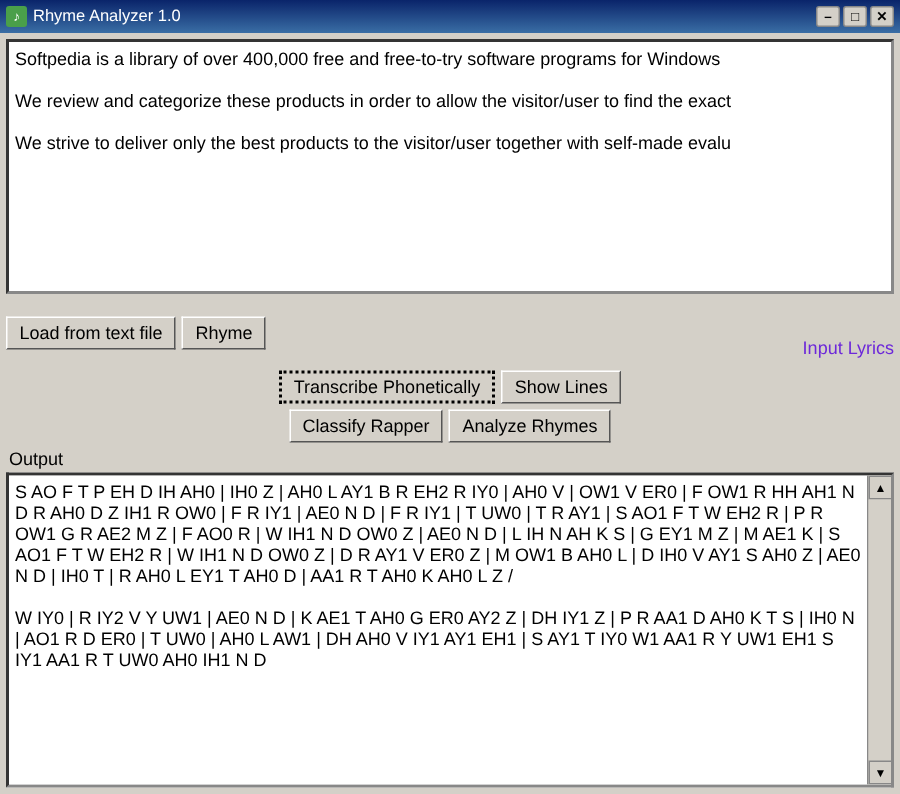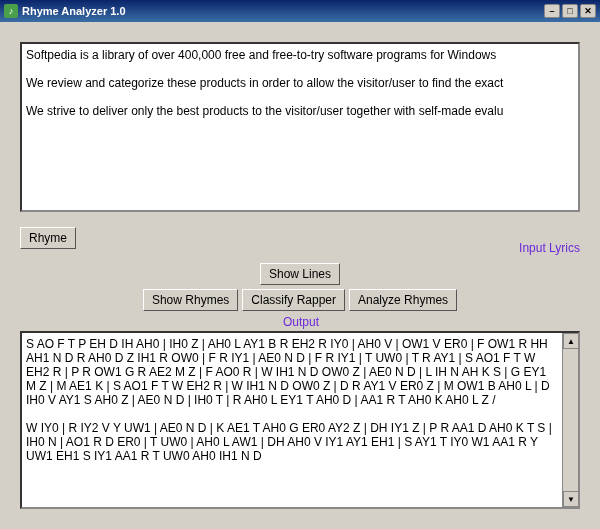--- a/index.html
+++ b/index.html
@@ -39,21 +39,21 @@
       background: #4a9f4a;
       border-radius: 2px;
       display: flex;
       align-items: center;
       justify-content: center;
       font-size: 9px;
     }
 
     .title-bar-title {
       font-size: 11px;
-      font-weight: bold;
+      font-weight: normal;
     }
 
     .title-bar-controls {
       display: flex;
       gap: 2px;
     }
 
     .title-btn {
       width: 16px;
       height: 14px;
@@ -68,21 +68,21 @@
       font-weight: bold;
       color: #000;
     }
 
     .title-btn.close {
       background: #d4d0c8;
     }
 
     .main-window {
       background: #d4d0c8;
-      padding: 20px;
+      padding: 4px;
       height: calc(529px - 22px);
       display: flex;
       flex-direction: column;
     }
 
     .lyrics-area-container {
       background: white;
       border: 2px inset #888;
       height: 170px;
       overflow: hidden;
@@ -150,23 +150,22 @@
 
     .buttons-row2 {
       display: flex;
       justify-content: center;
       gap: 4px;
       margin: 2px 0;
     }
 
     .output-label {
       font-size: 12px;
-      color: #6d28d9;
+      color: #000000;
       margin: 2px 0 2px 2px;
-      text-align: center;
     }
 
     .output-area-container {
       flex: 1;
       background: white;
       border: 2px inset #888;
       overflow: hidden;
       position: relative;
       display: flex;
     }
@@ -232,31 +231,32 @@
   <div class="lyrics-area-container">
     <textarea class="lyrics-textarea" style="">Softpedia is a library of over 400,000 free and free-to-try software programs for Windows
 
 We review and categorize these products in order to allow the visitor/user to find the exact
 
 We strive to deliver only the best products to the visitor/user together with self-made evalu</textarea>
   </div>
 
   <div class="toolbar-row">
     <div class="toolbar-left">
+      <button class="win-button">Load from text file</button>
       <button class="win-button">Rhyme</button>
     </div>
     <div class="toolbar-right">Input Lyrics</div>
   </div>
 
   <div class="buttons-row1">
+    <button class="win-button dotted">Transcribe Phonetically</button>
     <button class="win-button">Show Lines</button>
   </div>
 
   <div class="buttons-row2">
-    <button class="win-button">Show Rhymes</button>
     <button class="win-button">Classify Rapper</button>
     <button class="win-button">Analyze Rhymes</button>
   </div>
 
   <div class="output-label">Output</div>
 
   <div class="output-area-container">
     <textarea class="output-textarea" readonly="" style="">S AO F T P EH D IH AH0 | IH0 Z | AH0 L AY1 B R EH2 R IY0 | AH0 V | OW1 V ER0 | F OW1 R HH AH1 N D R AH0 D Z IH1 R OW0 | F R IY1 | AE0 N D | F R IY1 | T UW0 | T R AY1 | S AO1 F T W EH2 R | P R OW1 G R AE2 M Z | F AO0 R | W IH1 N D OW0 Z | AE0 N D | L IH N AH K S | G EY1 M Z | M AE1 K | S AO1 F T W EH2 R | W IH1 N D OW0 Z | D R AY1 V ER0 Z | M OW1 B AH0 L | D IH0 V AY1 S AH0 Z | AE0 N D | IH0 T | R AH0 L EY1 T AH0 D | AA1 R T AH0 K AH0 L Z /
 
 W IY0 | R IY2 V Y UW1 | AE0 N D | K AE1 T AH0 G ER0 AY2 Z | DH IY1 Z | P R AA1 D AH0 K T S | IH0 N | AO1 R D ER0 | T UW0 | AH0 L AW1 | DH AH0 V IY1 AY1 EH1 | S AY1 T IY0 W1 AA1 R Y UW1 EH1 S IY1 AA1 R T UW0 AH0 IH1 N D</textarea>

